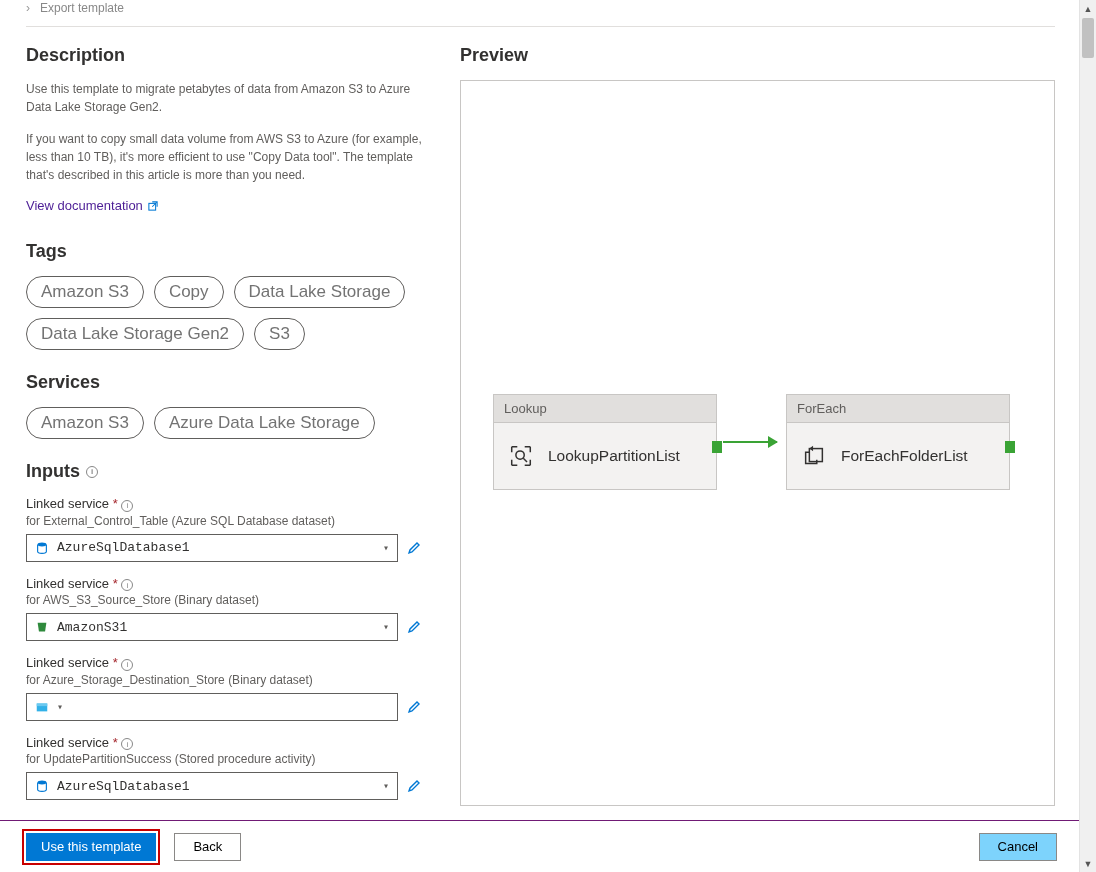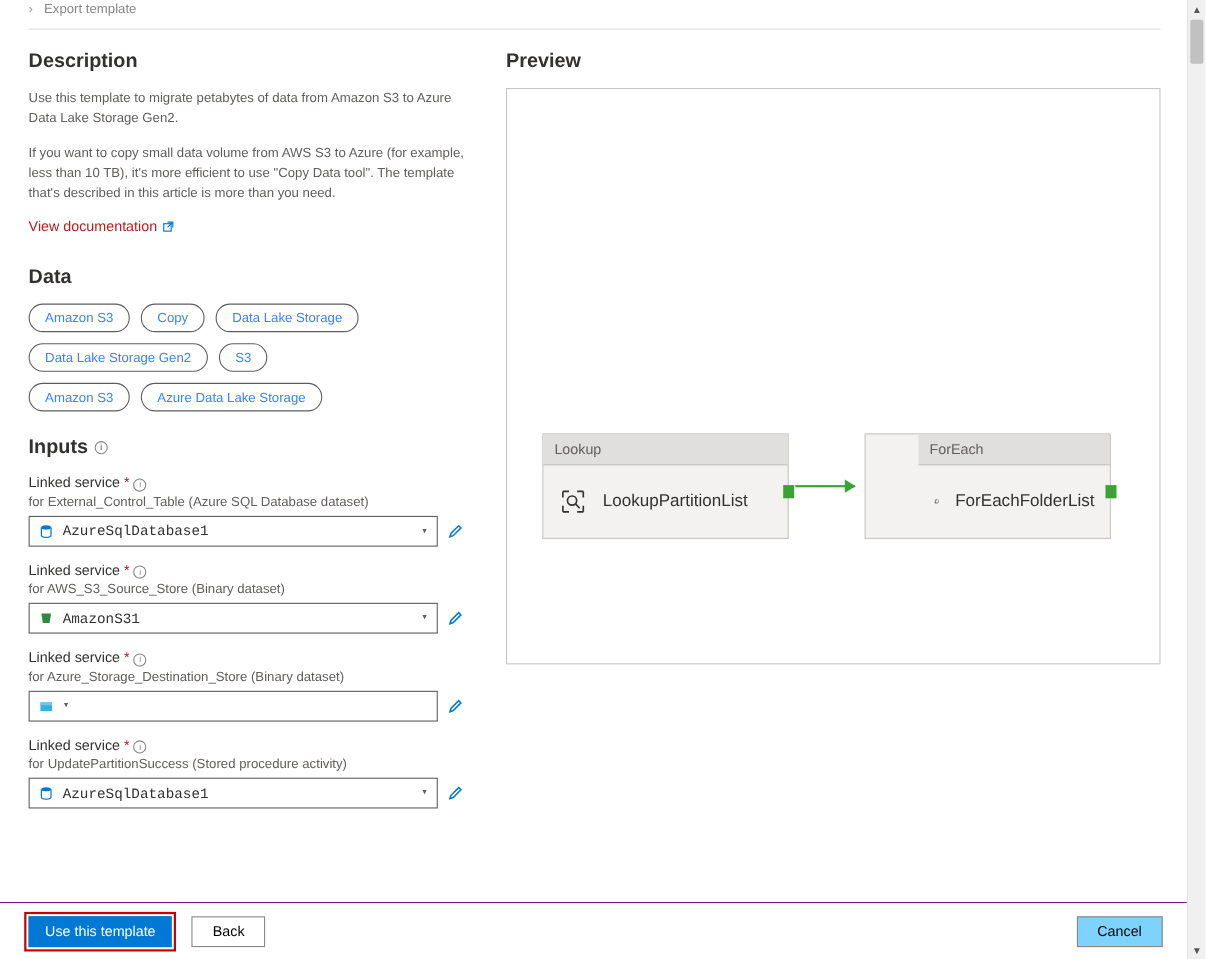--- a/index.html
+++ b/index.html
@@ -15,41 +15,41 @@
   .body-area { flex:1; overflow:hidden; padding:0 24px 0 26px; }
   .top-row { display:flex; align-items:center; height:16px; font-size:12px; color:#666; overflow:hidden;}
   hr.sep { border:none; border-top:1px solid #e1dfdd; margin:10px 0 18px 0; }
 
   .cols { display:flex; gap:38px;justify-content:space-between; }
   .left { width:396px; }
   .right { flex:1; }
 
   h2.section { font-size:18px; font-weight:600; color:#323130; margin:0 0 14px 0; }
   .desc-text { font-size:12px; color:#605e5c; line-height:18px; margin:0 0 14px 0; }
-  a.doc-link { color:#b91c1c; text-decoration:none; font-size:13px; display:inline-flex; align-items:center; gap:4px;}
+  a.doc-link { color:#4c1d95; text-decoration:none; font-size:13px; display:inline-flex; align-items:center; gap:4px;}
   .ext-icon { width:12px; height:12px; }
 
   .tags-row { display:flex; flex-wrap:wrap; gap:10px; margin-bottom:10px;}
-  .tag { border:1px solid #605e5c; border-radius:16px; padding:5px 14px; font-size:12px; color:#3b82f6; background:#fff; cursor:pointer; }
+  .tag { border:1px solid #605e5c; border-radius:16px; padding:5px 14px; font-size:17px; color:#737373; background:#fff; cursor:pointer; }
 
   .inputs-head { font-size:18px; font-weight:600; margin:0 0 14px 0; display:flex; align-items:center; gap:6px;}
   .info-icon { width:12px; height:12px; border:1px solid #888; border-radius:50%; display:inline-flex; align-items:center; justify-content:center; font-size:8px; color:#888; }
 
   .field { margin-bottom:14px; }
   .field-label { font-size:13px; color:#323130; }
   .req { color:#a4262c; }
   .field-sub { font-size:12px; color:#605e5c; margin-top:2px; margin-bottom:6px; }
   .select-row { display:flex; align-items:center; gap:8px;font-family:Liberation Mono, monospace; }
   .select { flex:1; height:28px; border:1px solid #605e5c; display:flex; align-items:center; padding:0 8px; position:relative; background:#fff; cursor:pointer;}
   .select .ds-icon { width:14px; height:14px; margin-right:8px; }
   .select .sel-text { flex:1; font-size:13px; color:#323130; }
   .select .chev { font-size:10px; color:#605e5c; }
   .edit-btn { width:16px; height:16px; color:#0078d4; cursor:pointer; }
 
-  .preview-box { border:1px solid #c8c6c4; height:524px; position:relative; background:#fff; overflow:hidden;}
+  .preview-box { border:1px solid #c8c6c4; height:726px; position:relative; background:#fff; overflow:hidden;}
   .node { position:absolute; width:224px; border:1px solid #c8c6c4; background:#f3f2f1; }
   .node-head { height:28px; background:#e1dfdd; border-bottom:1px solid #c8c6c4; font-size:13px; color:#605e5c; padding:0 10px; display:flex; align-items:center;}
   .node-body { height:66px; display:flex; align-items:center; gap:14px; padding:0 14px; font-size:15.5px; color:#323130;}
   .node-icon { width:26px; height:26px; }
   .port-out { position:absolute; right:-6px; top:46px; width:10px; height:12px; background:#3aa335; }
   .arrow { position:absolute; height:2px; background:#3aa335; }
   .arrow::after { content:""; position:absolute; right:-1px; top:-5px; border-left:10px solid #3aa335; border-top:6px solid transparent; border-bottom:6px solid transparent; }
 
   .footer { border-top:1px solid #701a75; height:52px; display:flex; align-items:center; padding:0 22px; }
   .btn-primary-wrap { border:2px solid #c80000; padding:2px; }
@@ -78,31 +78,32 @@
           <p class="desc-text">If you want to copy small data volume from AWS S3 to Azure (for example, less than 10 TB), it's more efficient to use "Copy Data tool". The template that's described in this article is more than you need.</p>
           <a href="#" class="doc-link">
             <span>View documentation</span>
             <svg class="ext-icon" viewBox="0 0 16 16" fill="none" stroke="#0078d4" stroke-width="1.4">
               <rect x="2.5" y="4.5" width="9" height="9"></rect>
               <path d="M7 2.5 H13.5 V9"></path>
               <path d="M13 3 L7 9"></path>
             </svg>
           </a>
 
-          <h2 class="section" style="margin-top:28px;">Data</h2>
+          <h2 class="section" style="margin-top:28px;">Tags</h2>
           <div class="tags-row">
             <span class="tag">Amazon S3</span>
             <span class="tag">Copy</span>
             <span class="tag">Data Lake Storage</span>
           </div>
           <div class="tags-row">
             <span class="tag">Data Lake Storage Gen2</span>
             <span class="tag">S3</span>
           </div>
 
+          <h2 class="section" style="margin-top:22px;">Services</h2>
           <div class="tags-row">
             <span class="tag">Amazon S3</span>
             <span class="tag">Azure Data Lake Storage</span>
           </div>
 
           <div class="inputs-head" style="margin-top:22px;">
             <span>Inputs</span>
             <span class="info-icon">i</span>
           </div>
 
@@ -194,21 +195,21 @@
                   <circle cx="13" cy="13" r="4.5"></circle>
                   <path d="M16.5 16.5l4 4"></path>
                 </svg>
                 <span>LookupPartitionList</span>
               </div>
               <div class="port-out"></div>
             </div>
 
             <div class="arrow" style="left:262px; top:360px; width:54px;"></div>
 
-            <div class="node" style="left:325px; top:313px;padding-left:48px;">
+            <div class="node" style="left:325px; top:313px;">
               <div class="node-head">ForEach</div>
               <div class="node-body">
                 <svg class="node-icon" viewBox="0 0 28 28" fill="none" stroke="#323130" stroke-width="1.6">
                   <rect x="9" y="6" width="14" height="14"></rect>
                   <path d="M9 10H5v12h12v-4"></path>
                   <path d="M13 3l-4 3 4 3" fill="#323130" stroke="none"></path>
                 </svg>
                 <span>ForEachFolderList</span>
               </div>
               <div class="port-out"></div>

